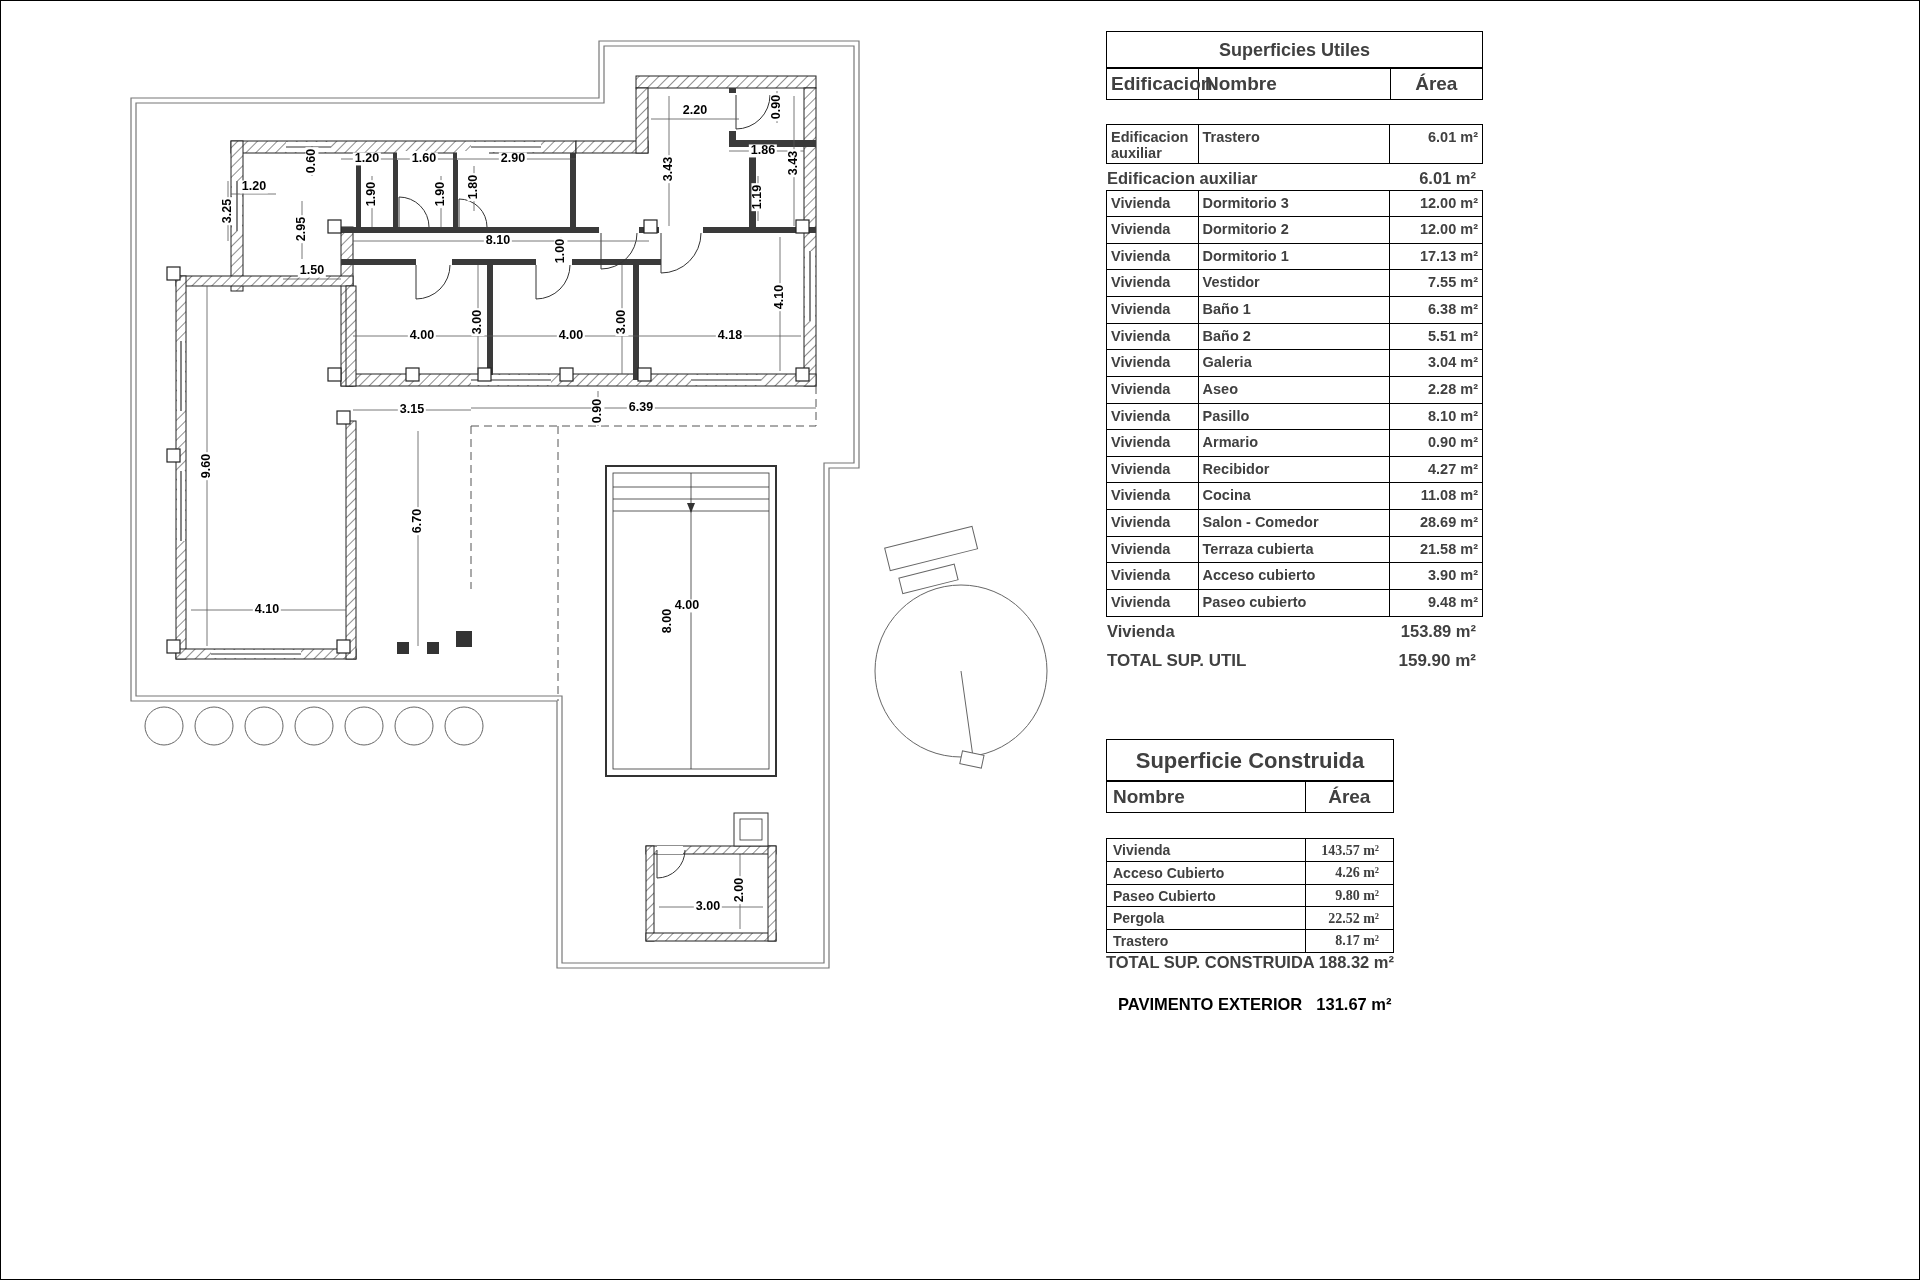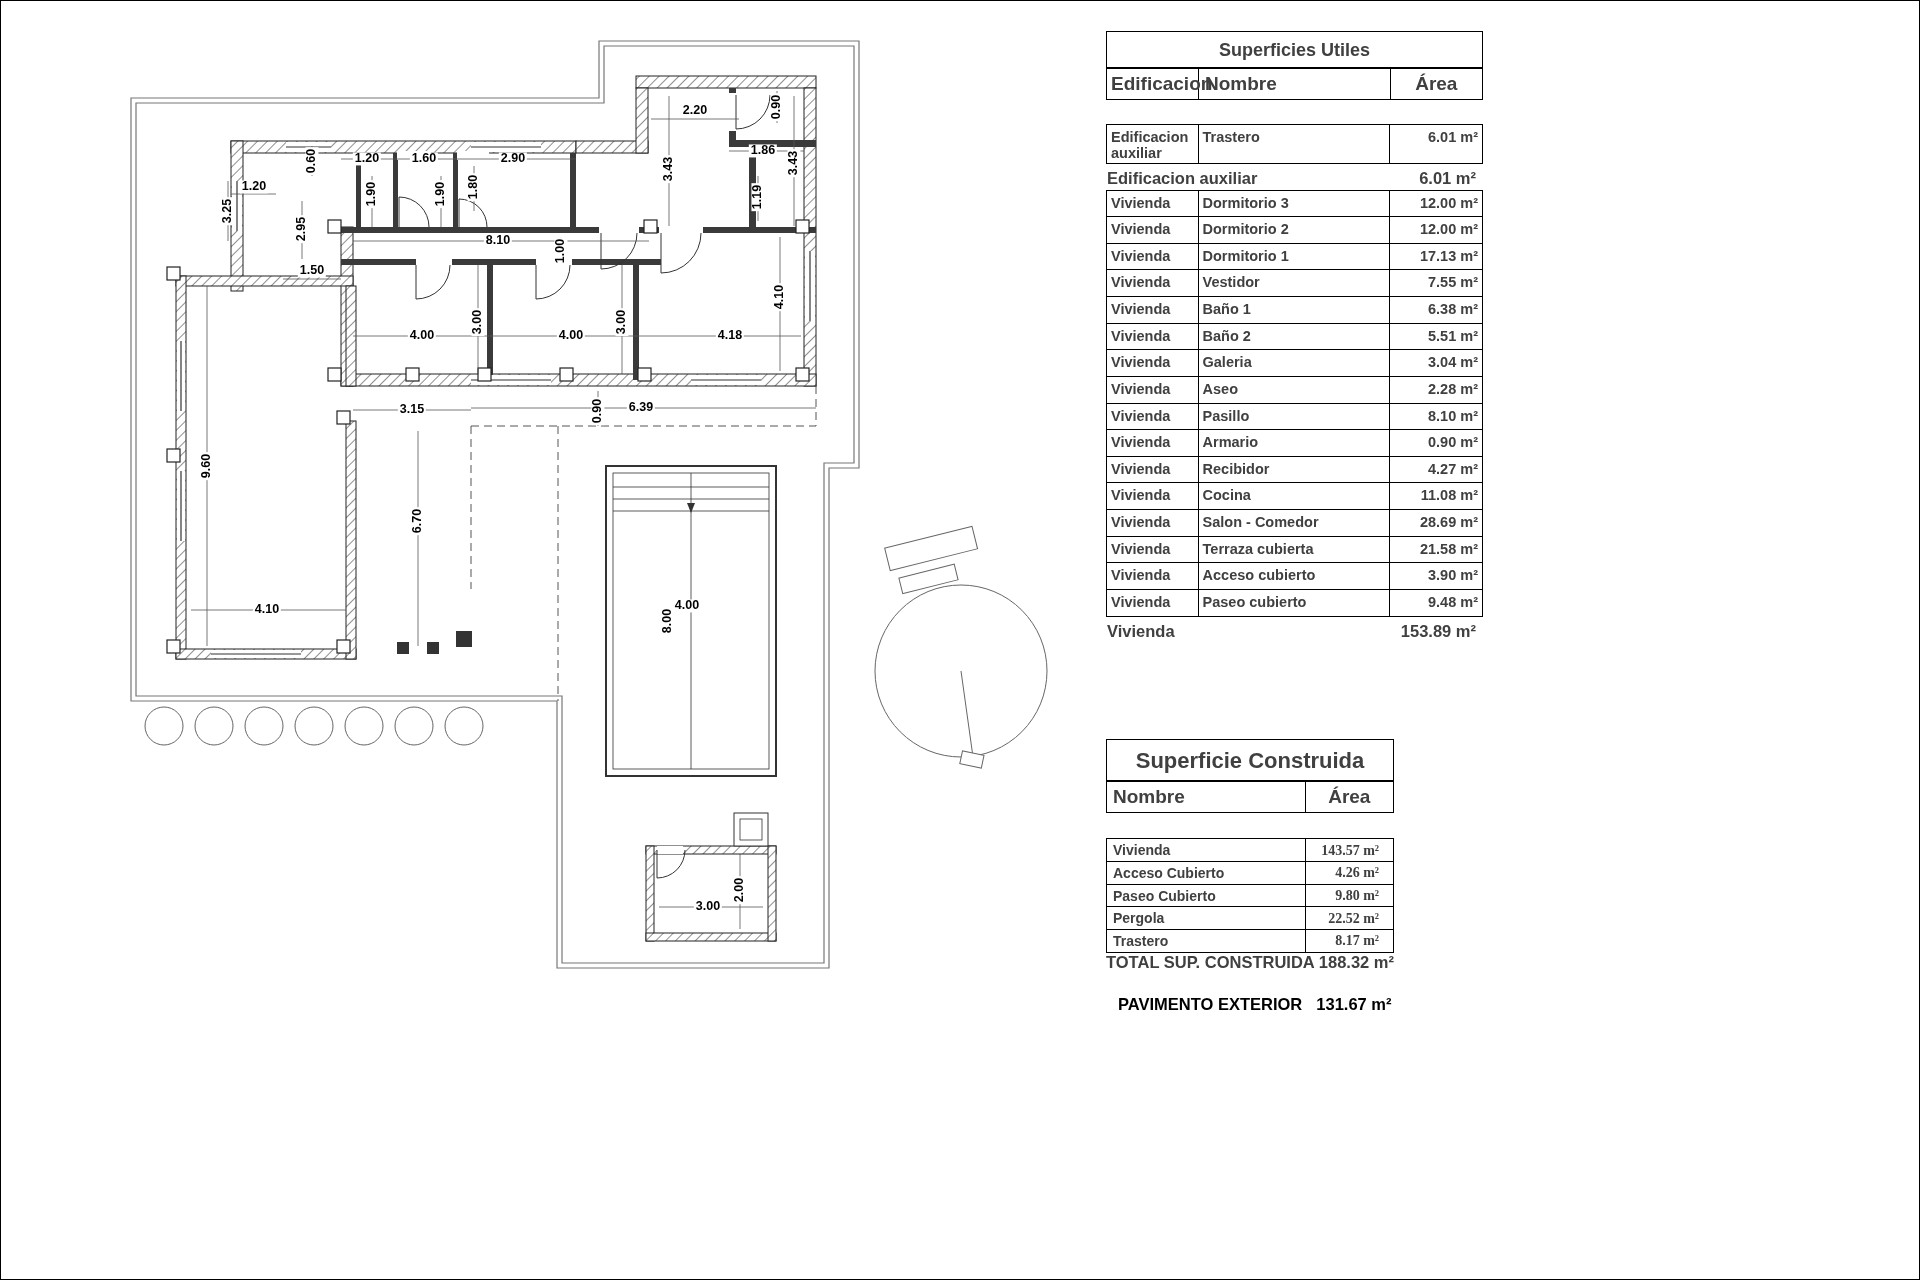--- a/index.html
+++ b/index.html
@@ -363,20 +363,24 @@
         </div>
         <div class="trow">
           <div class="c c1">Vivienda</div>
           <div class="c c2">Paseo cubierto</div>
           <div class="c c3">9.48 m²</div>
         </div>
         <div class="srow">
           <div class="sl">Vivienda</div>
           <div class="sa">153.89 m²</div>
         </div>
+        <div class="srow total">
+          <div class="sl">TOTAL SUP. UTIL</div>
+          <div class="sa">159.90 m²</div>
+        </div>
       </div>
   </div>
 
   <div class="tbl t2">
     <div class="t-title">Superficie Construida</div>
     <div class="t-head">
       <div class="hc u1h">Nombre</div>
       <div class="hc u2h center">Área</div>
     </div>
     <div class="t-gap2"></div>

